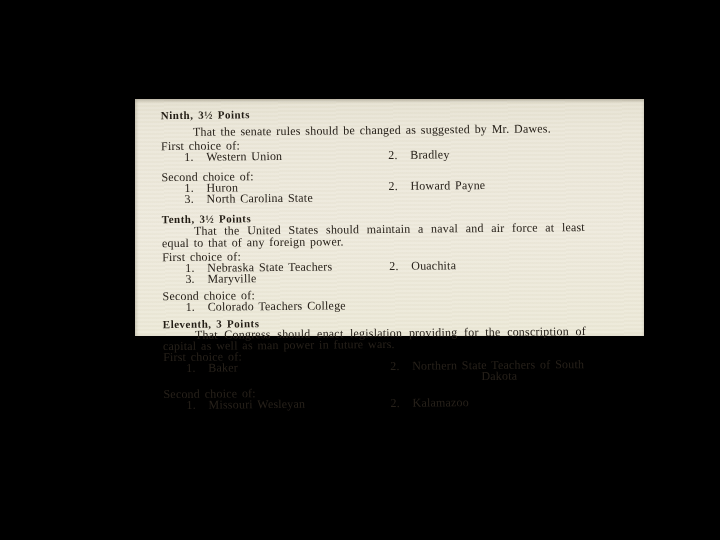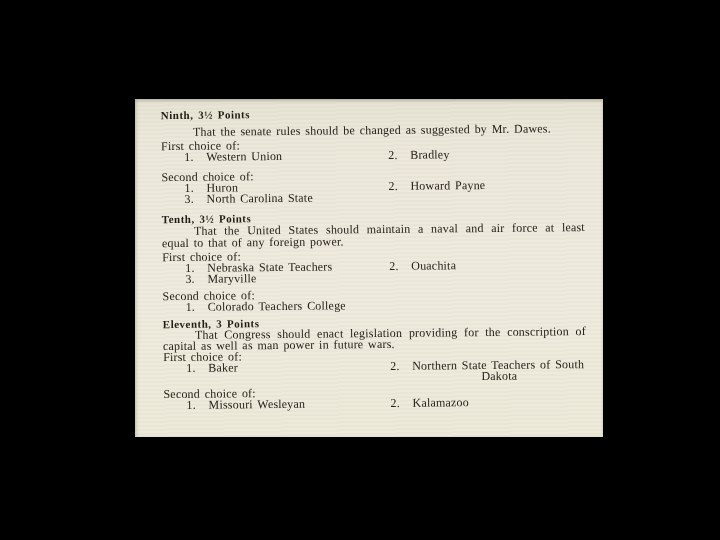--- a/index.html
+++ b/index.html
@@ -1,25 +1,26 @@
 <!DOCTYPE html>
 <html><head>
 <meta charset="utf-8">
 <style>
   html,body{margin:0;padding:0;}
   .stage{
     position:relative;width:720px;height:540px;background:#000;overflow:hidden;
     font-family:"Liberation Serif","DejaVu Serif",serif;
   }
   .paper{
-    position:absolute;left:135px;top:99px;width:468px;height:338px;
+    position:absolute;left:135px;top:99px;width:468px;height:237px;
     background:
       repeating-linear-gradient(179deg, rgba(255,255,255,0.05) 0 2px, rgba(176,166,138,0.05) 2px 4px),
       linear-gradient(180deg,#e6e2d2 0%,#ebe7d9 12%,#eeeadd 55%,#ece9d8 100%);
     box-shadow: inset 0 2px 3px rgba(60,50,30,0.22), inset 2px 0 3px rgba(60,50,30,0.10);
+    padding-left: 41px;
   }
   .content{
     position:absolute;left:0;top:0;width:468px;height:314px;
     padding:0 19px 0 26px;box-sizing:border-box;
     transform:rotate(-0.55deg);transform-origin:40px 40px;
     color:#27211a;font-size:12px;letter-spacing:0.2px;word-spacing:1.5px;
   }
   .section{position:absolute;left:26px;right:19px;}
   .sec1{top:10px}.sec2{top:114px}.sec3{top:219px}
   .sec-heading{font-weight:bold;font-size:11px;line-height:12px;letter-spacing:0.5px;color:#221c14;}

